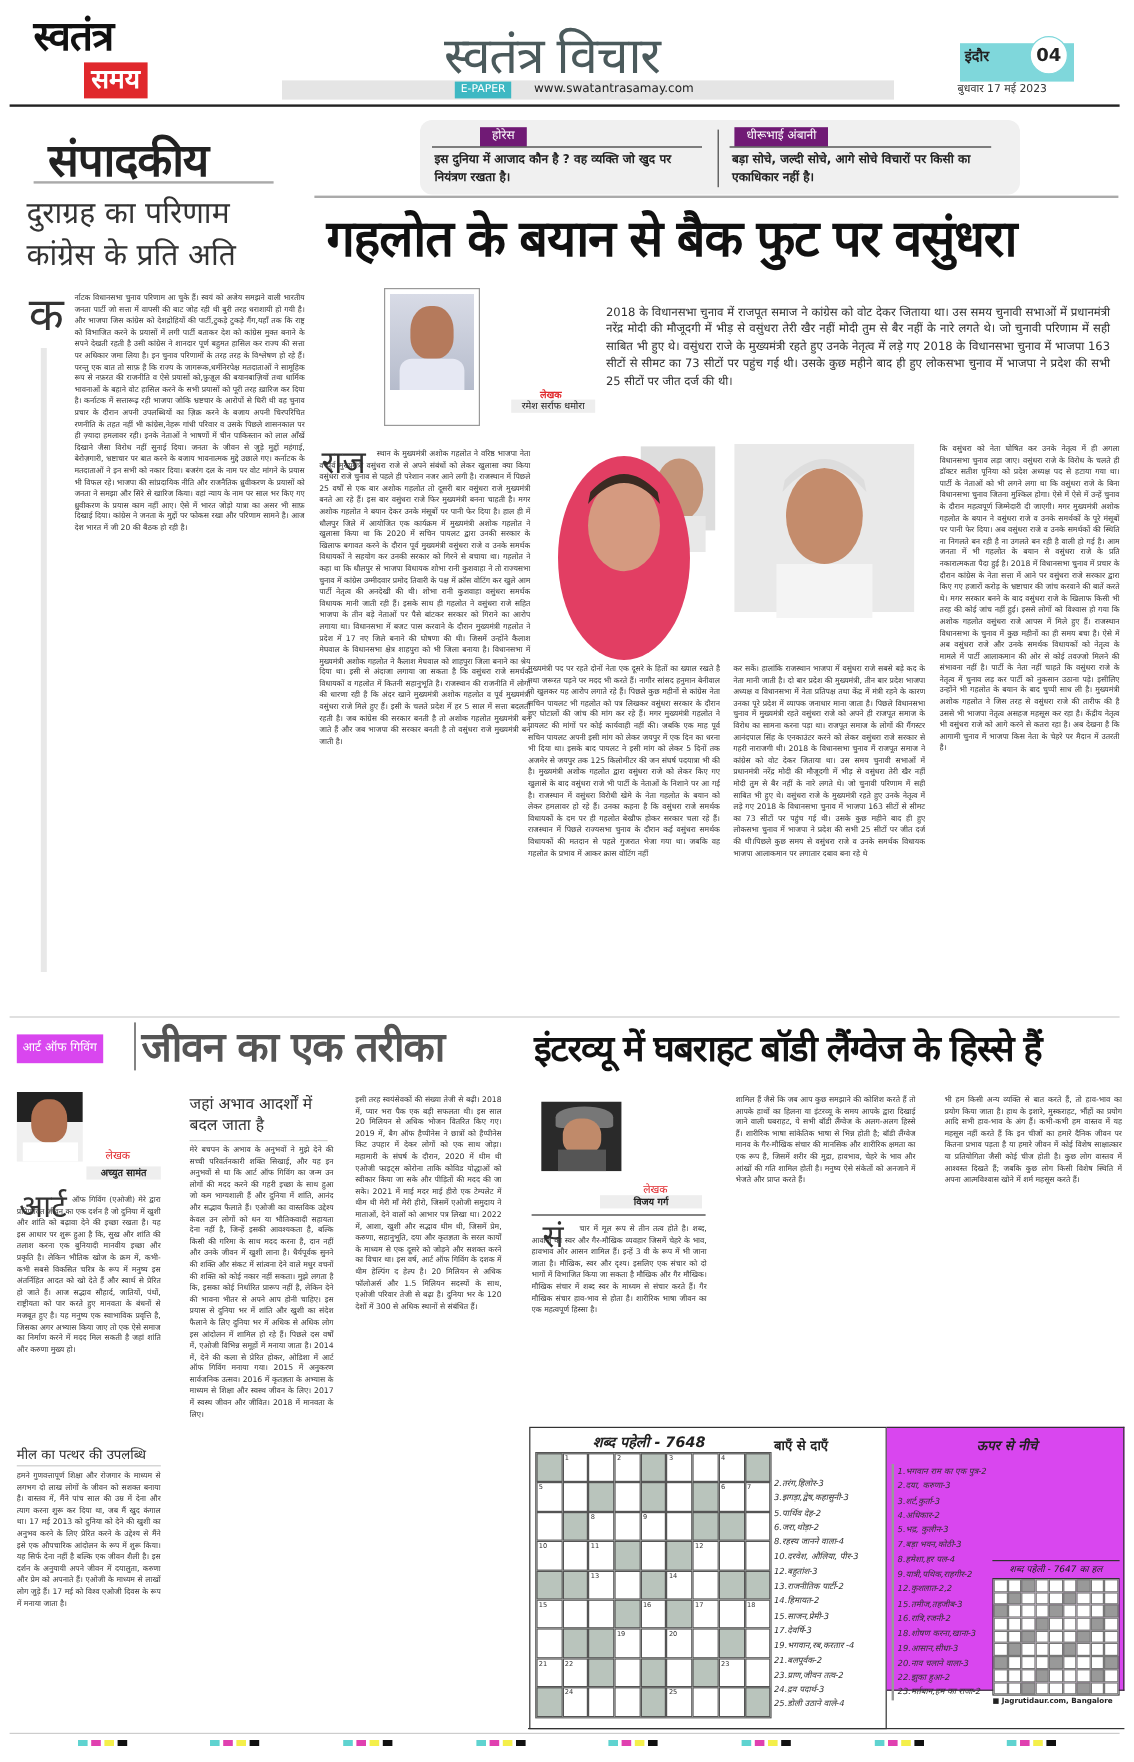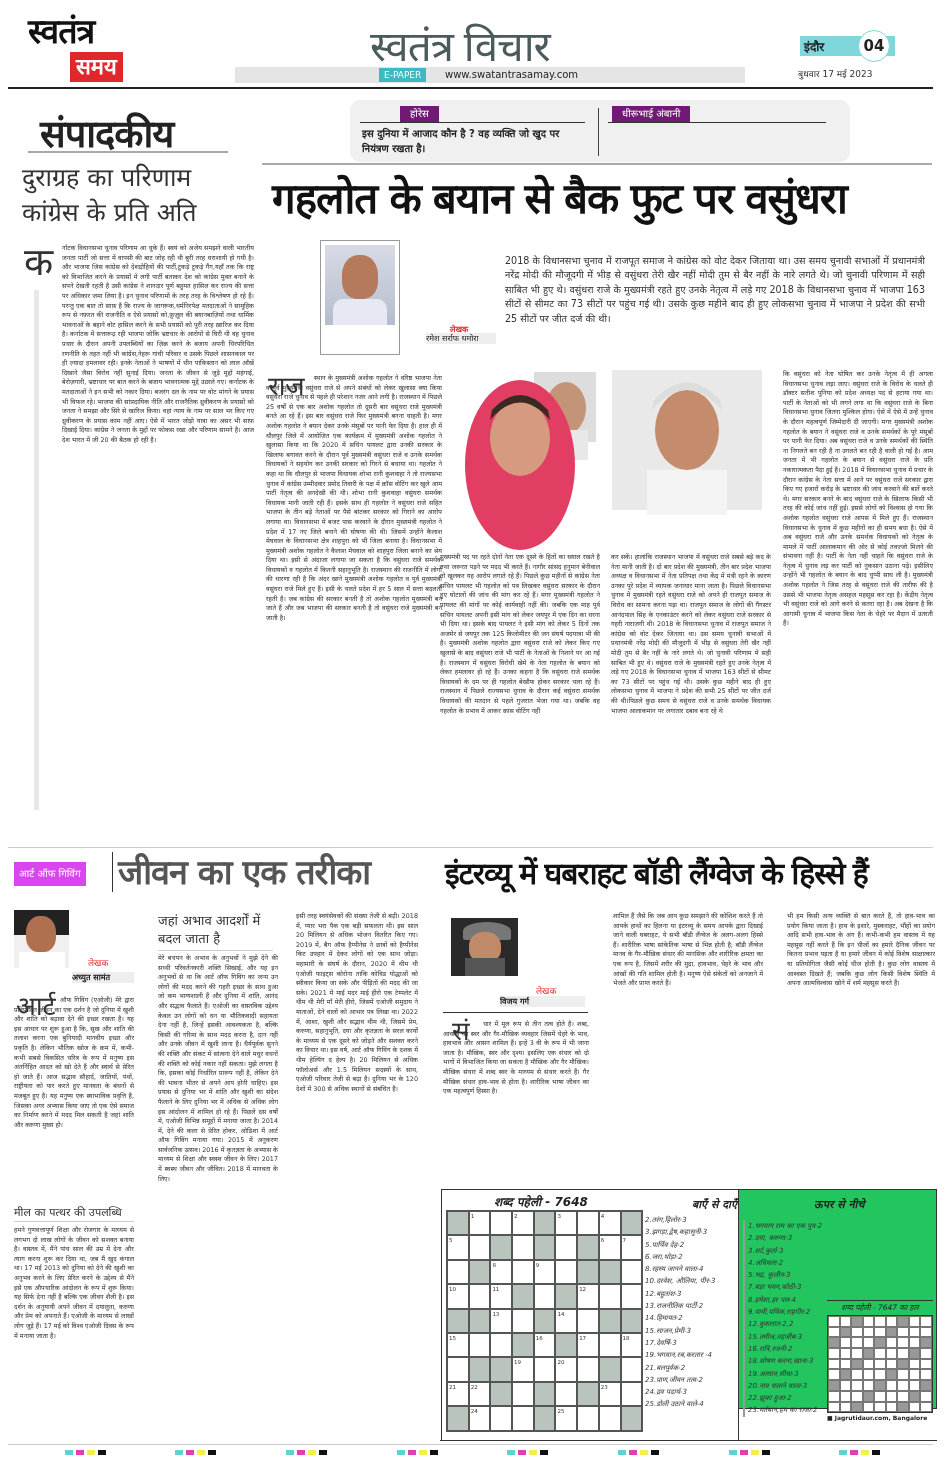--- a/index.html
+++ b/index.html
@@ -8,21 +8,21 @@
 .abs{position:absolute}
 .txt{font-size:6.4px;line-height:9.6px;text-align:justify;color:#333;overflow:hidden}
 
 .logo{left:28px;top:12px;width:98px;height:70px}
 .logo .l1{font-size:34px;font-weight:bold;color:#111;line-height:38px;font-family:"DejaVu Serif",serif;letter-spacing:-1px}
 .logo .l2{position:absolute;left:42px;top:40px;background:#e0282c;color:#fff;font-size:22px;font-weight:bold;padding:0 6px;line-height:30px}
 .title{left:370px;top:16px;font-size:42px;color:#4b5a5c;font-family:"DejaVu Sans Condensed","DejaVu Sans",sans-serif;letter-spacing:-1px}
 .urlbar{left:235px;top:67px;width:510px;height:16px;background:#e5e5e5}
 .urlbar .ep{position:absolute;left:144px;top:1px;background:#3eb8c3;color:#fff;font-size:9px;padding:1px 5px;line-height:12px}
 .urlbar .u{position:absolute;left:210px;top:2px;font-size:10px;color:#222;line-height:12px}
-.city{left:800px;top:36px;width:95px;height:20px;background:#7fd7db}
+.city{left:800px;top:36px;width:95px;height:32px;background:#7fd7db}
 .city .c{position:absolute;left:4px;top:2px;font-size:12px;font-weight:bold;color:#222}
 .city .n{position:absolute;left:58px;top:-6px;width:32px;height:32px;border-radius:50%;background:#fff;border:1px solid #7fd7db;text-align:center;line-height:30px;font-size:15px;font-weight:bold}
 .date{left:798px;top:67px;font-size:9px;color:#333}
 .rule{left:8px;top:87px;width:925px;height:2px;background:#222}
 
 .sampad{left:40px;top:106px;font-size:38px;font-weight:bold;color:#222;letter-spacing:-1px}
 .sampad-line{left:28px;top:151px;width:200px;height:2px;background:#aaa}
 .edit-h{left:22px;top:160px;width:200px;font-size:25px;line-height:35px;color:#333}
 .dropcap{left:24px;top:240px;font-size:38px;color:#333;line-height:44px}
 .leftbar{left:34px;top:290px;width:5px;height:520px;background:#e8e8e8}
@@ -31,42 +31,42 @@
 .qtag{position:absolute;top:6px;background:#701a75;color:#fff;font-size:10px;padding:1px 10px;line-height:14px}
 .qline{position:absolute;top:22px;height:1px;background:#333}
 .qtext{position:absolute;top:26px;font-size:10px;line-height:15px;color:#222;font-weight:bold}
 .hrule{left:262px;top:163px;width:670px;height:2px;background:#aaa}
 .mainhead{left:272px;top:168px;font-size:42px;font-weight:bold;color:#111;letter-spacing:-1px;font-family:"DejaVu Sans Condensed","DejaVu Sans",sans-serif}
 
 .authbox{left:320px;top:240px;width:80px;height:115px;border:1px solid #999;background:#fff}
 .photo{background:linear-gradient(#d8dbe6,#b6bccc);}
 .face{border-radius:45% 45% 40% 40%;background:#b57a5c}
 .lekhak{color:#e0282c;font-size:8px;font-weight:bold}
-.aname{font-size:8px;color:#222;background:#eee;text-align:left;line-height:11px}
+.aname{font-size:8px;color:#222;background:#eee;text-align:center;line-height:11px}
 .intro{left:505px;top:254px;width:420px;font-size:9.6px;line-height:14.4px;color:#333;text-align:justify}
 .big-dc{font-size:26px;color:#333;line-height:28px}
 .imgmain{left:462px;top:370px;width:300px;height:180px;background:#fff}
 
 .secrule{left:8px;top:847px;width:925px;height:1px;background:#ccc}
 .aogtag{left:14px;top:862px;background:#d946ef;color:#fff;font-size:10px;font-weight:normal;padding:2px 5px;line-height:20px}
 .aogsep{left:112px;top:852px;width:1px;height:40px;background:#333}
 .aoghead{left:118px;top:848px;font-size:34px;font-weight:bold;color:#555;letter-spacing:-1px}
 .inthead{left:445px;top:852px;font-size:30px;font-weight:bold;color:#111;letter-spacing:-1px;font-family:"DejaVu Sans Condensed","DejaVu Sans",sans-serif}
 .subh{font-size:13px;color:#333;line-height:18px}
 .subline{height:1px;background:#ccc}
 
 .cw{left:441px;top:1189px;width:298px;height:252px;border:1px solid #333;background:#fff}
 .cwtitle{position:absolute;left:52px;top:3px;font-size:12px;font-weight:bold;font-style:italic;color:#222}
 .grid{position:absolute;left:4px;top:20px;display:grid;grid-template-columns:repeat(9,21.7px);grid-template-rows:repeat(9,24.4px);border:1px solid #555}
 .cell{border:1px solid #555;font-size:5.5px;padding:1px;color:#333;background:#fff}
 .cell.b{background:#b9c4bc}
 .clues{position:absolute;left:203px;top:6px;width:92px}
-.clues .h{font-size:11px;font-weight:bold;font-style:italic;text-align:right;margin-bottom:3px}
+.clues .h{font-size:11px;font-weight:bold;text-align:left;margin-bottom:19px}
 .clue{font-size:7px;font-style:italic;line-height:12.3px;color:#333;white-space:nowrap;overflow:hidden}
-.cw2{left:739px;top:1189px;width:198px;height:220px;border:1px solid #333;border-left:none;background:#22c55e}
+.cw2{left:739px;top:1189px;width:198px;height:220px;border:1px solid #333;border-left:none;background:#d946ef}
 .cw2 .h{position:absolute;left:75px;top:6px;font-size:11px;font-weight:bold;font-style:italic}
 .cw2 .list{position:absolute;left:4px;top:30px;width:100px;border-left:2px solid #999;padding-left:3px}
 .sol{position:absolute;left:88px;top:110px;width:106px;border-top:1px solid #333}
 .sol .st{font-size:7.5px;font-style:italic;text-align:center;line-height:14px}
 .sgrid{display:grid;grid-template-columns:repeat(9,11.5px);grid-template-rows:repeat(9,10.7px);border:1px solid #333}
 .sgrid div{border:0.5px solid #777;background:#fff}
 .sgrid div.b{background:#999}
 .src{font-size:6px;font-weight:bold;margin-top:1px}
 .bottom-rule{left:8px;top:1444px;width:925px;height:1px;background:#ccc}
 .bottom-rule2{left:440px;top:1440px;width:497px;height:1px;background:#333}
@@ -103,20 +103,21 @@
 <div class="abs leftbar"></div>
 <div class="abs txt" style="left:62px;top:244px;width:192px;height:598px">र्नाटक विधानसभा चुनाव परिणाम आ चुके हैं। स्वयं को अजेय समझने वाली भारतीय जनता पार्टी जो सत्ता में वापसी की बाट जोह रही थी बुरी तरह धराशायी हो गयी है। और भाजपा जिस कांग्रेस को देशद्रोहियों की पार्टी,टुकड़े टुकड़े गैंग,यहाँ तक कि राष्ट्र को विभाजित करने के प्रयासों में लगी पार्टी बताकर देश को कांग्रेस मुक्त बनाने के सपने देखती रहती है उसी कांग्रेस ने शानदार पूर्ण बहुमत हासिल कर राज्य की सत्ता पर अधिकार जमा लिया है। इन चुनाव परिणामों के तरह तरह के विश्लेषण हो रहे हैं। परन्तु एक बात तो साफ़ है कि राज्य के जागरूक,धर्मनिरपेक्ष मतदाताओं ने सामूहिक रूप से नफ़रत की राजनीति व ऐसे प्रयासों को,फ़ुज़ूल की बयानबाज़ियों तथा धार्मिक भावनाओं के बहाने वोट हासिल करने के सभी प्रयासों को पूरी तरह ख़ारिज कर दिया है। कर्नाटक में सत्तारूढ़ रही भाजपा जोकि भ्रष्टचार के आरोपों से घिरी थी वह चुनाव प्रचार के दौरान अपनी उपलब्धियों का ज़िक्र करने के बजाय अपनी चिरपरिचित रणनीति के तहत नहीं भी कांग्रेस,नेहरू गांधी परिवार व उसके पिछले शासनकाल पर ही ज़्यादा हमलावर रही। इनके नेताओं ने भाषणों में चीन पाकिस्तान को लाल आँखें दिखाने जैसा विरोध नहीं सुनाई दिया। जनता के जीवन से जुड़े मुद्दों महंगाई, बेरोज़गारी, भ्रष्टाचार पर बात करने के बजाय भावनात्मक मुद्दे उछाले गए। कर्नाटक के मतदाताओं ने इन सभी को नकार दिया। बजरंग दल के नाम पर वोट मांगने के प्रयास भी विफल रहे। भाजपा की सांप्रदायिक नीति और राजनैतिक ध्रुवीकरण के प्रयासों को जनता ने समझा और सिरे से खारिज किया। वहां न्याय के नाम पर साल भर किए गए ध्रुवीकरण के प्रयास काम नहीं आए। ऐसे में भारत जोड़ो यात्रा का असर भी साफ़ दिखाई दिया। कांग्रेस ने जनता के मुद्दों पर फोकस रखा और परिणाम सामने है। आज देश भारत में जी 20 की बैठक हो रही है।</div>
 
 <div class="abs qbox">
   <span class="qtag" style="left:50px">होरेस</span>
   <div class="qline" style="left:10px;width:225px"></div>
   <div class="qtext" style="left:12px;width:225px">इस दुनिया में आजाद कौन है ? वह व्यक्ति जो खुद पर नियंत्रण रखता है।</div>
   <div style="position:absolute;left:248px;top:8px;width:1px;height:48px;background:#444"></div>
   <span class="qtag" style="left:262px">धीरूभाई अंबानी</span>
   <div class="qline" style="left:258px;width:218px"></div>
+  <div class="qtext" style="left:260px;width:230px">बड़ा सोचे, जल्दी सोचे, आगे सोचे विचारों पर किसी का एकाधिकार नहीं है।</div>
 </div>
 <div class="abs hrule"></div>
 <div class="abs mainhead">गहलोत के बयान से बैक फुट पर वसुंधरा</div>
 
 <div class="abs authbox">
   <div class="photo" style="position:absolute;left:4px;top:4px;width:70px;height:80px;overflow:hidden">
     <div class="face" style="position:absolute;left:17px;top:10px;width:36px;height:44px"></div>
     <div style="position:absolute;left:8px;top:54px;width:54px;height:30px;background:#e6e8f3;border-radius:10px 10px 0 0"></div>
   </div>
 </div>

